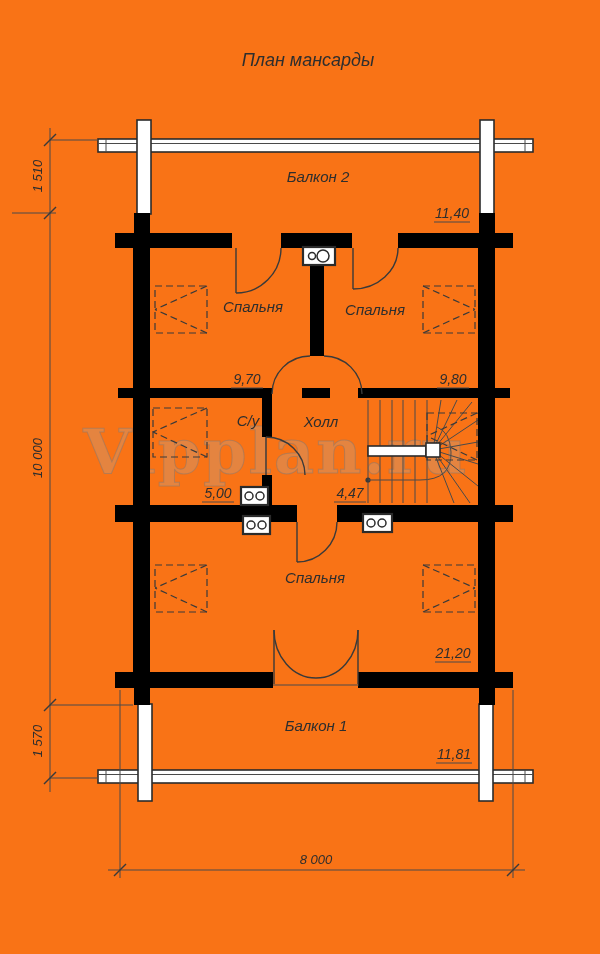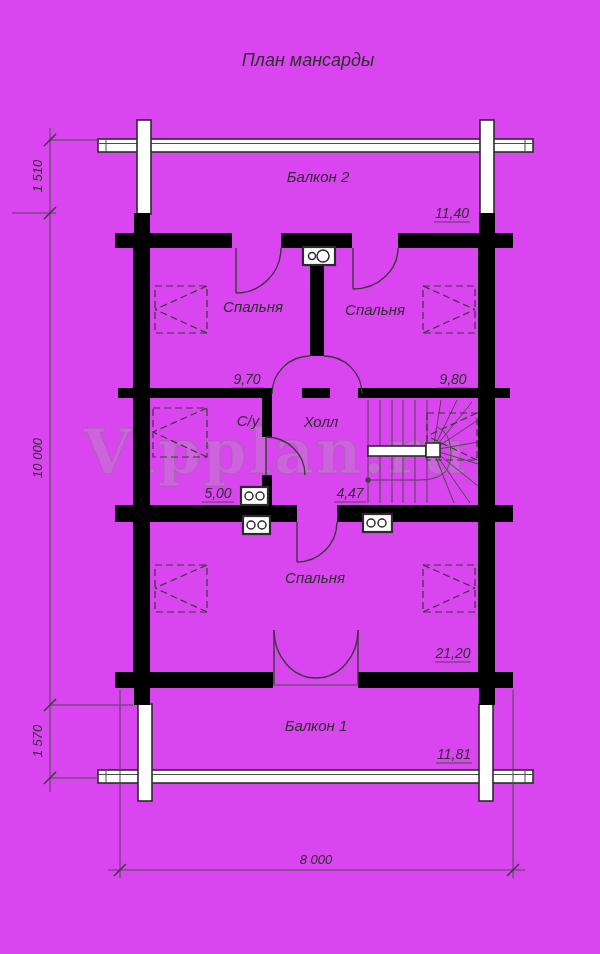--- a/index.html
+++ b/index.html
@@ -1,16 +1,16 @@
 <!DOCTYPE html>
 <html><head>
 <meta charset="utf-8">
 <style>
   html,body{margin:0;padding:0;background:#ffffff;}
-  .page{position:relative;width:600px;height:954px;background:#d946ef;overflow:hidden;
+  .page{position:relative;width:600px;height:954px;background:#f97316;overflow:hidden;
         font-family:"Liberation Sans",sans-serif;}
   svg{display:block;}
   .wall{fill:#000000;stroke:none;}
   .ln{stroke:#3a3a3a;stroke-width:1.4;fill:none;}
   .thin{stroke:#4a4a4a;stroke-width:1;fill:none;}
   .dash{stroke:#3a3a3a;stroke-width:1.2;fill:none;stroke-dasharray:7 4;}
   .wh{fill:#ffffff;stroke:#2b2b2b;stroke-width:1.6;}
   .whl{fill:#ffffff;stroke:#2b2b2b;stroke-width:2.2;}
   .circ{fill:#ffffff;stroke:#2b2b2b;stroke-width:1.5;}
   .lbl{font-family:"Liberation Sans",sans-serif;font-style:italic;font-size:15px;fill:#2e2e2e;}

